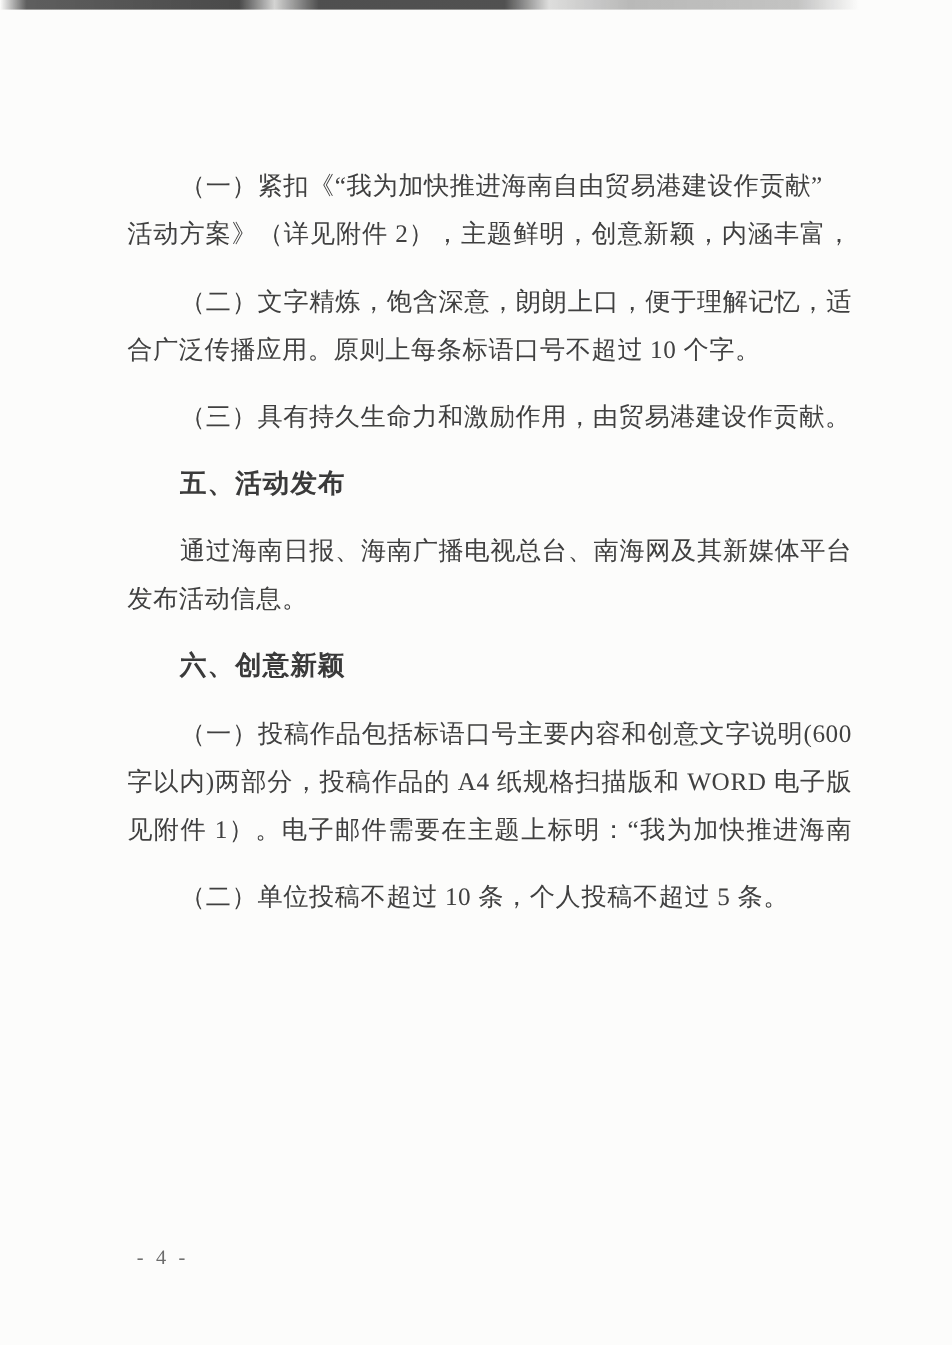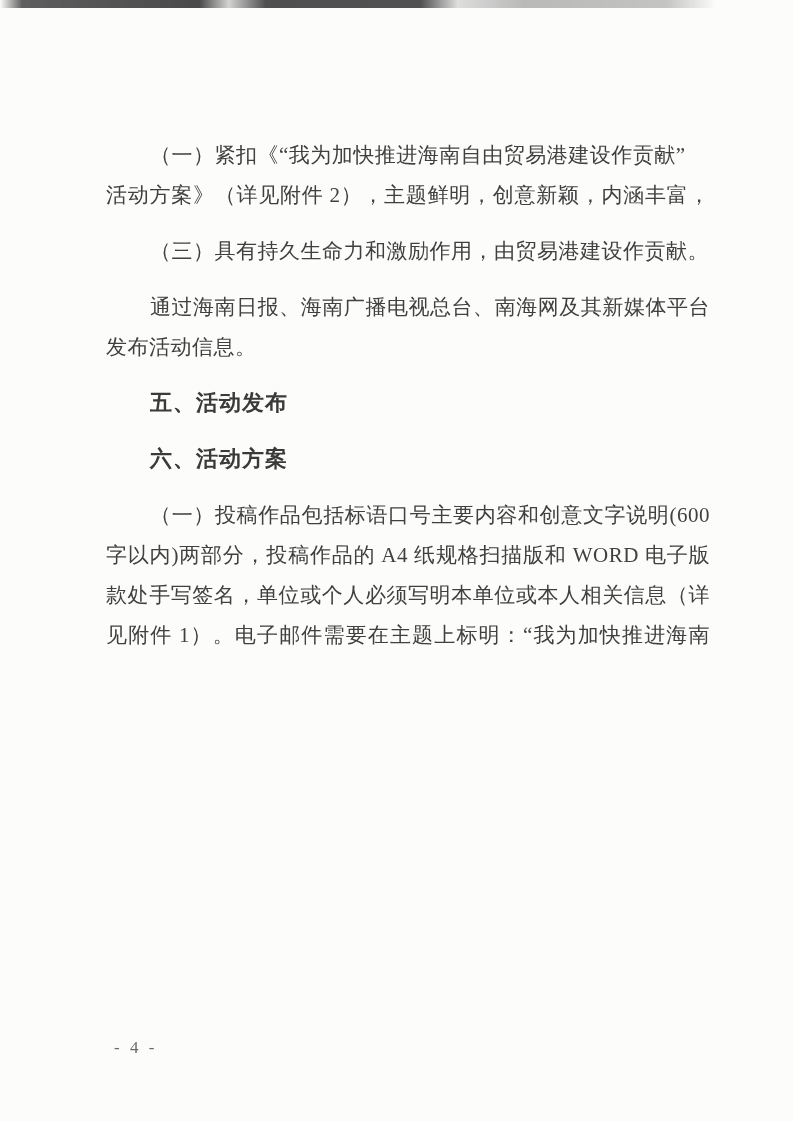--- a/index.html
+++ b/index.html
@@ -84,29 +84,35 @@
 <body>
 
 <div class="page">
   <div class="scan-edge"></div>
   <div class="content" id="content">
       <div class="block paragraph">
         <div class="line last indent">（一）紧扣《“我为加快推进海南自由贸易港建设作贡献”</div>
         <div class="line">活动方案》（详见附件 2），主题鲜明，创意新颖，内涵丰富，具</div>
       </div>
       <div class="block paragraph">
+        <div class="line indent">（二）文字精炼，饱含深意，朗朗上口，便于理解记忆，适</div>
+        <div class="line last">合广泛传播应用。原则上每条标语口号不超过 10 个字。</div>
+      </div>
+      <div class="block paragraph">
         <div class="line last indent">（三）具有持久生命力和激励作用，由贸易港建设作贡献。</div>
       </div>
+      <div class="block heading">五、活动发布</div>
       <div class="block paragraph">
         <div class="line indent">通过海南日报、海南广播电视总台、南海网及其新媒体平台</div>
         <div class="line last">发布活动信息。</div>
       </div>
-      <div class="block heading">五、活动发布</div>
-      <div class="block heading">六、活动方案</div>
+      <div class="block heading">六、创意新颖</div>
       <div class="block paragraph">
         <div class="line indent">（一）投稿作品包括标语口号主要内容和创意文字说明(600</div>
         <div class="line">字以内)两部分，投稿作品的 A4 纸规格扫描版和 WORD 电子版同</div>
-        <div class="line">款处手写签名，单位或个人必须写明本单位或本人相关信息（详</div>
         <div class="line">见附件 1）。电子邮件需要在主题上标明：“我为加快推进海南自</div>
+      </div>
+      <div class="block paragraph">
+        <div class="line last indent">（二）单位投稿不超过 10 条，个人投稿不超过 5 条。</div>
       </div>
     </div>
   <div class="page-number">- 4 -</div>
 </div>
 
 </body></html>

